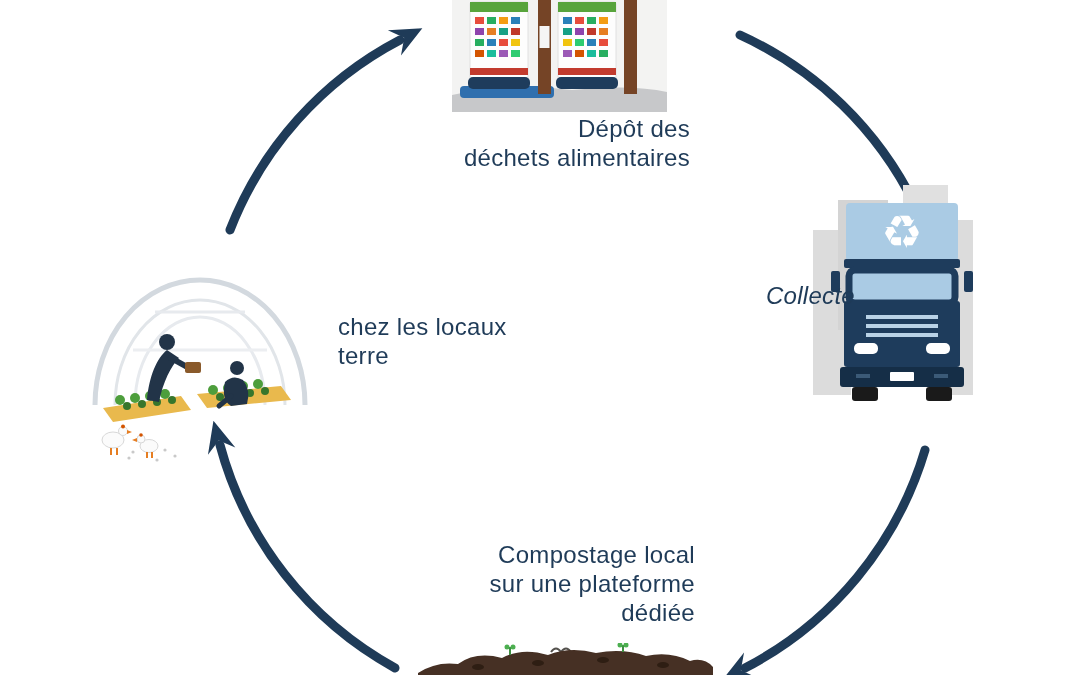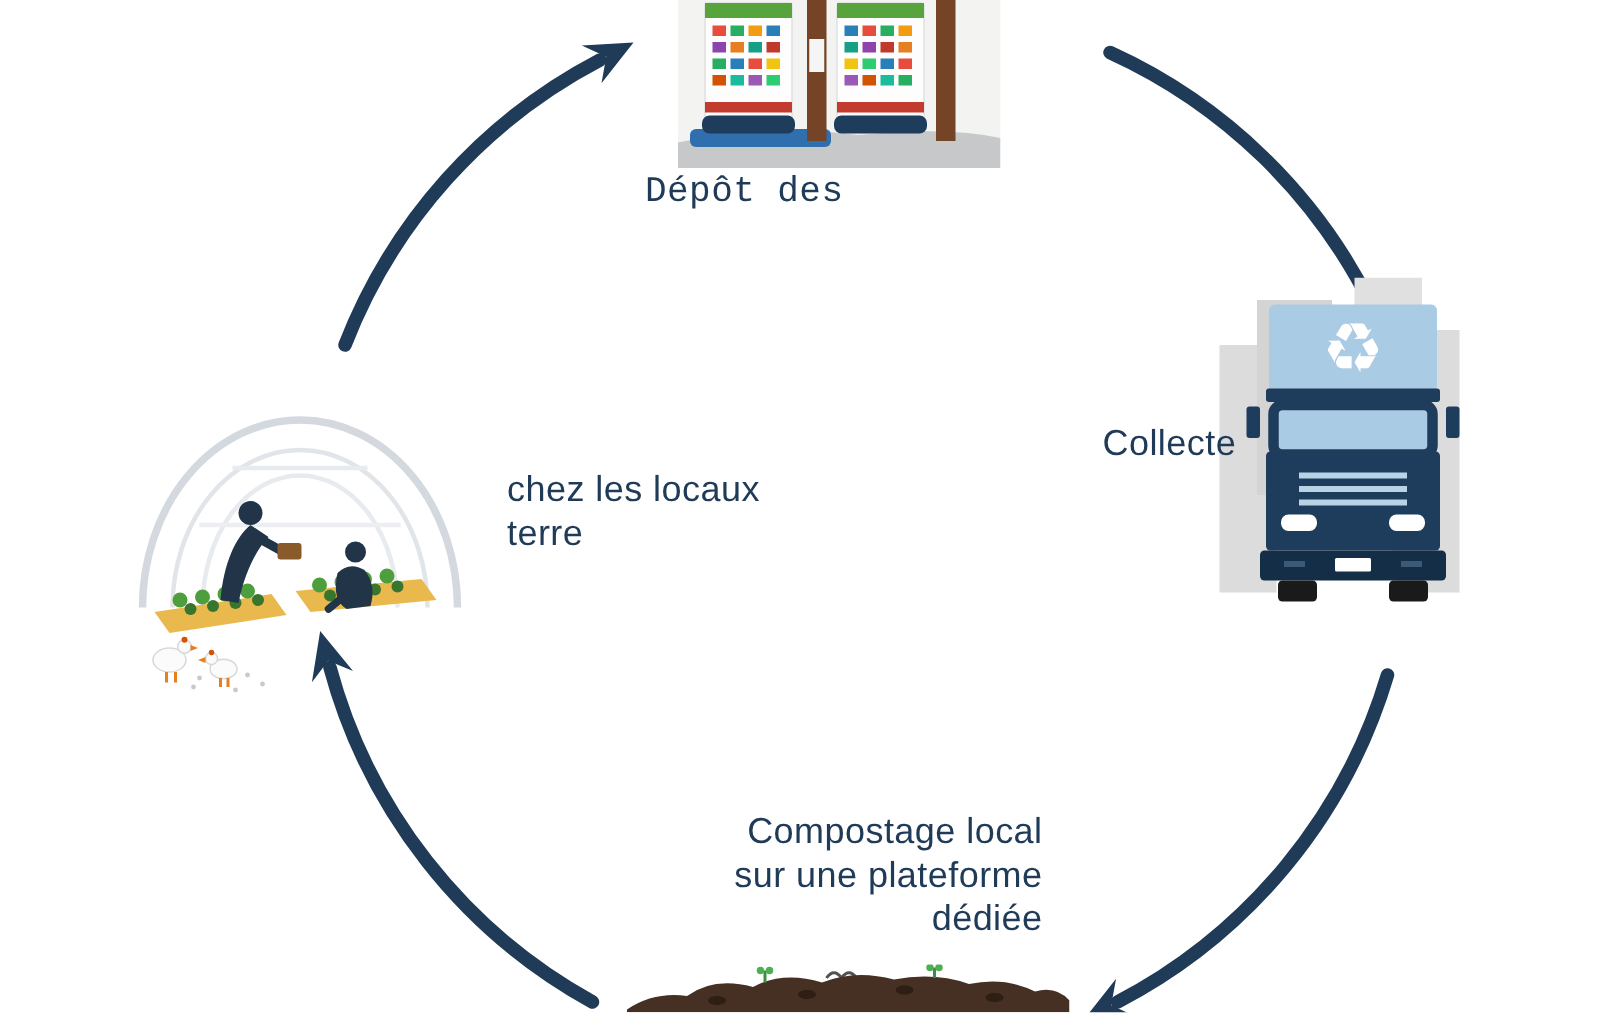--- a/index.html
+++ b/index.html
@@ -34,22 +34,22 @@
   .illus-greenhouse { left: 85px;  top: 250px; width: 230px; height: 212px; }
   .illus-compost    { left: 418px; top: 643px; width: 295px; height: 32px; }
   .label {
     position: absolute;
     font-size: 24px;
     line-height: 29px;
     letter-spacing: 0.3px;
     color: var(--navy);
   }
   .label span { display: block; }
-  .label-depot      { left: 430px; top: 114px; width: 260px; text-align: left; font-family: Liberation Mono, monospace; }
-  .label-collecte   { left: 735px; top: 281px; width: 120px; text-align: left; }
+  .label-depot      { left: 430px; top: 114px; width: 260px; text-align: right; }
+  .label-collecte   { left: 735px; top: 281px; width: 120px; text-align: right; font-style: italic; }
   .label-retour     { left: 338px; top: 312px; width: 210px; text-align: left; }
   .label-compostage { left: 455px; top: 540px; width: 240px; text-align: right; }
 </style>
 </head>
 <body>
 
 <div class="canvas">
 
   <svg class="arrows-layer" viewBox="0 0 1080 675" xmlns="http://www.w3.org/2000/svg">
     <defs>
@@ -250,20 +250,21 @@
           <circle cx="95" cy="4" r="2.5" fill="#4caf50"></circle>
         <line x1="205" y1="9" x2="205" y2="2" stroke="#3e8e41" stroke-width="2"></line>
         <circle cx="202" cy="2" r="2.5" fill="#4caf50"></circle>
           <circle cx="208" cy="2" r="2.5" fill="#4caf50"></circle>
       </g>
     </svg>
   </div>
 
   <div class="label label-depot">
     <span>Dépôt des</span>
+    <span>déchets alimentaires</span>
   </div>
 
   <div class="label label-collecte">
     <span>Collecte</span>
   </div>
 
   <div class="label label-compostage">
     <span>Compostage local</span>
     <span>sur une plateforme</span>
     <span>dédiée</span>

